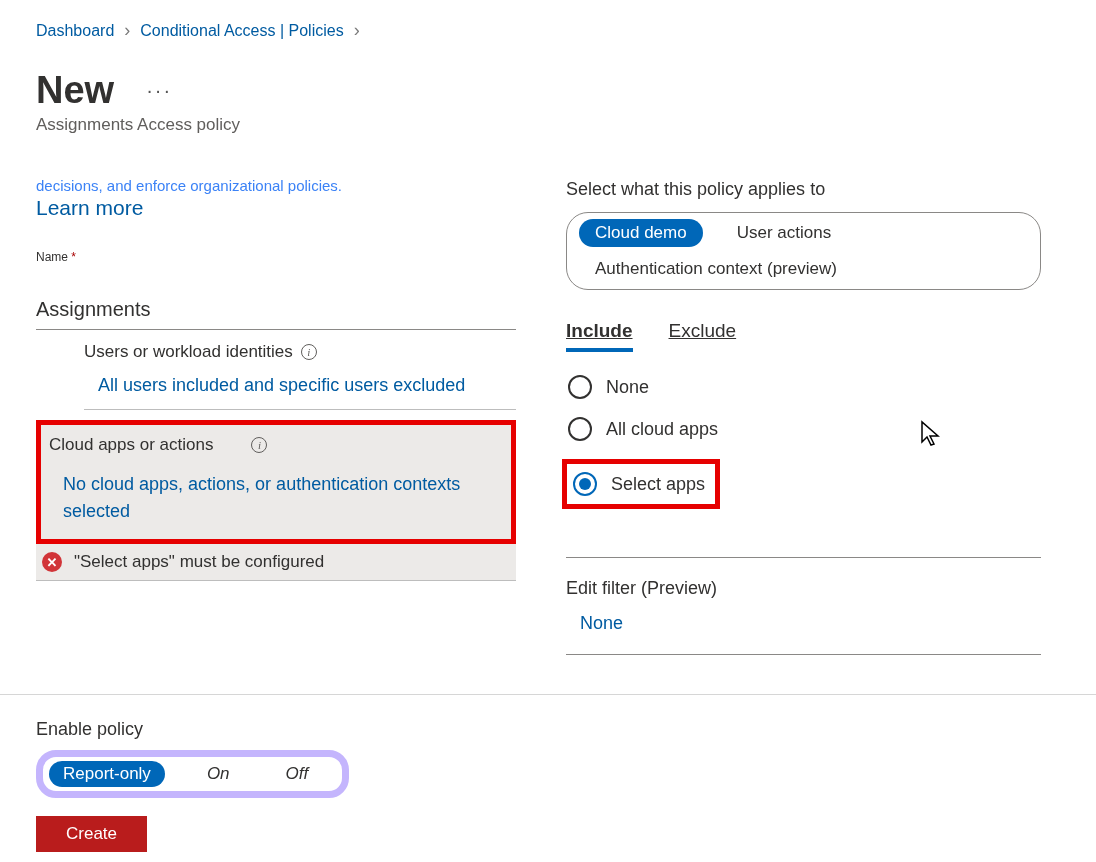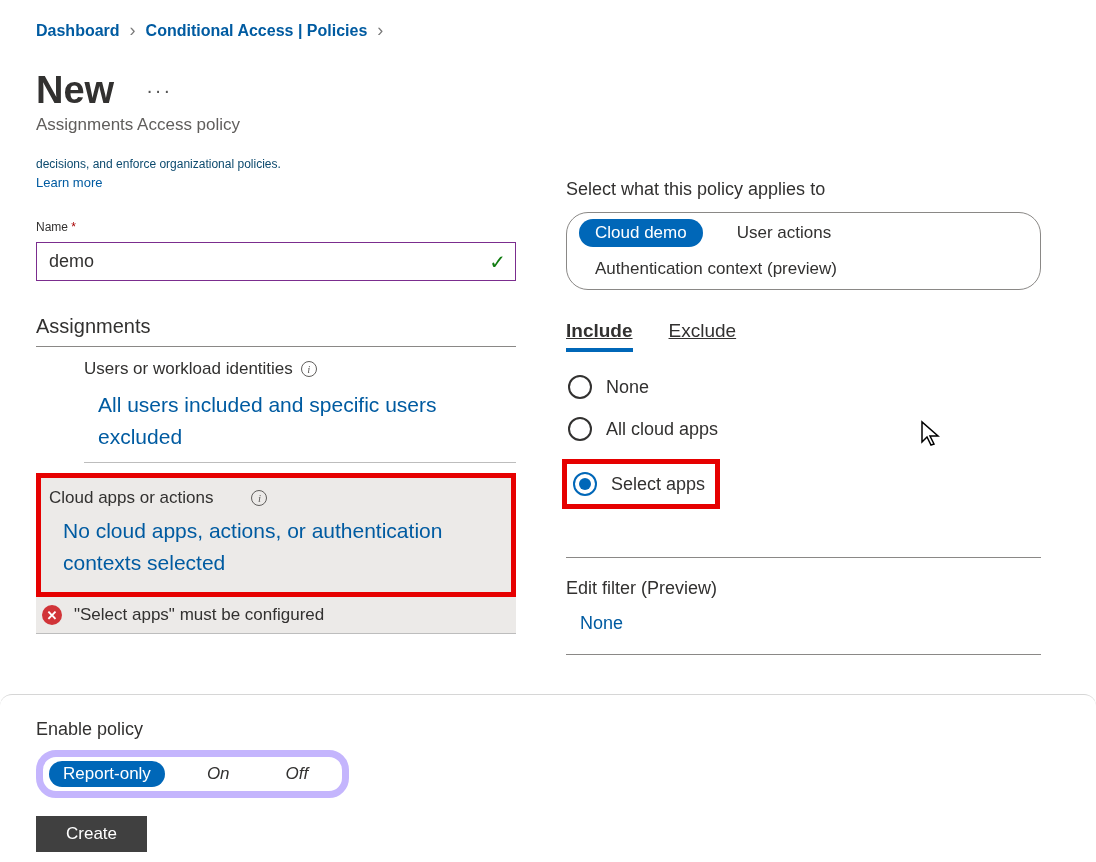--- a/index.html
+++ b/index.html
@@ -19,21 +19,20 @@
   .breadcrumb {
     font-size: 16px;
     margin-bottom: 30px;
     display: flex;
     align-items: center;
     gap: 10px;
   }
   .breadcrumb a {
     color: #005ba1;
     text-decoration: none;
-    font-weight: bold;
   }
   .breadcrumb .sep {
     color: #7a7a7a;
     font-size: 18px;
   }
   .page-title-row {
     display: flex;
     align-items: center;
     gap: 32px;
   }
@@ -58,28 +57,29 @@
     margin-top: 22px;
   }
   .left-col {
     width: 480px;
   }
   .right-col {
     width: 475px;
     padding-top: 22px;
   }
   .intro {
-    font-size: 12px;
-    color: #0c4a6e;
+    font-size: 15px;
+    color: #3b82f6;
     margin-bottom: 2px;
+    margin-top: 20px;
   }
   .learn-more {
     color: #005ba1;
     text-decoration: none;
-    font-size: 13px;
+    font-size: 21px;
     display: inline-block;
     margin-bottom: 30px;
   }
   .field-label {
     font-size: 12px;
     margin-bottom: 8px;
   }
   .req {
     color: #a80000;
   }
@@ -130,34 +130,34 @@
     border-radius: 50%;
     align-items: center;
     justify-content: center;
     font-size: 11px;
     color: #605e5c;
     font-style: italic;
     font-family: Georgia, serif;
   }
   .assignment-link {
     color: #005ba1;
-    font-size: 21px;
+    font-size: 18px;
     padding-left: 14px;
     display: block;
     text-decoration: none;
     line-height: 1.5;
   }
   .highlighted-item {
     border: 5px solid #e60000;
     background: #eceae8;
     padding: 10px 8px 14px 8px;
     margin-top: 10px;
   }
   .highlighted-item .assignment-label {
-    margin-bottom: 7px;
+    margin-bottom: 16px;
     padding-left: 0;
     gap: 38px;
   }
   .error-row {
     background: #eceae8;
     display: flex;
     align-items: center;
     gap: 12px;
     padding: 8px 6px;
     border-bottom: 1px solid #bdbdbd;
@@ -287,21 +287,20 @@
   }
 
   .footer {
     position: absolute;
     bottom: 0;
     left: 0;
     right: 0;
     border-top: 1px solid #d6d6d6;
     padding: 24px 36px 10px 36px;
     background: #fff;
-    border-radius: 12px;
   }
   .enable-label {
     font-size: 18px;
     margin-bottom: 10px;
   }
   .toggle-group {
     border: 7px solid #c4b5fd;
     border-radius: 20px;
     display: inline-flex;
     align-items: center;
@@ -315,21 +314,21 @@
     font-style: italic;
     cursor: pointer;
   }
   .toggle-pill.active {
     background: #0067b8;
     color: #fff;
     font-style: normal;
   }
   .create-btn {
     margin-top: 18px;
-    background: #404040;
+    background: #b91c1c;
     color: #fff;
     border: none;
     padding: 8px 30px;
     font-size: 17px;
     cursor: pointer;
   }
 </style>
 </head>
 <body>
 
@@ -347,24 +346,20 @@
   </div>
   <div class="subtitle">Assignments Access policy</div>
 
   <div class="columns">
     <div class="left-col">
       <div class="intro">decisions, and enforce organizational policies.</div>
       <a href="#" class="learn-more">Learn more</a>
 
       <div class="field-label">
         <span>Name</span> <span class="req">*</span>
-      </div>
-      <div class="text-input-wrap">
-        <input class="text-input" value="demo" style="">
-        <span class="input-check">✓</span>
       </div>
 
       <div class="section-title">Assignments</div>
 
       <div class="assignment-item">
         <div class="assignment-label">
           <span>Users or workload identities</span>
           <span class="info-icon">i</span>
         </div>
         <a href="#" class="assignment-link">All users included and specific users excluded</a>

